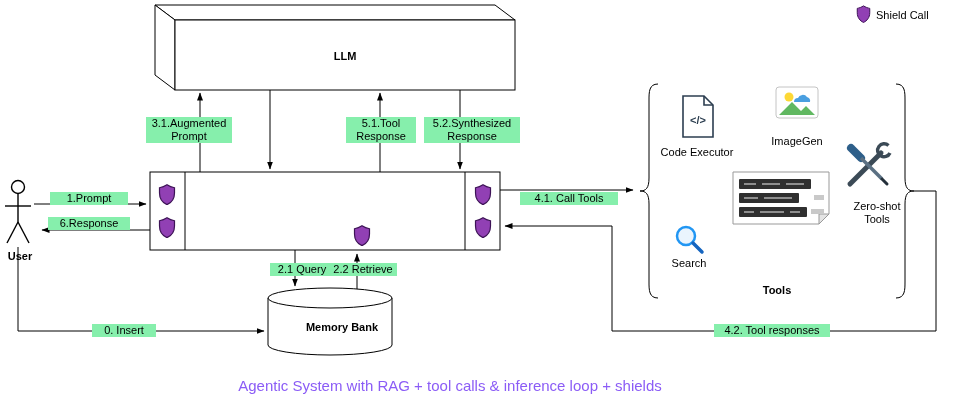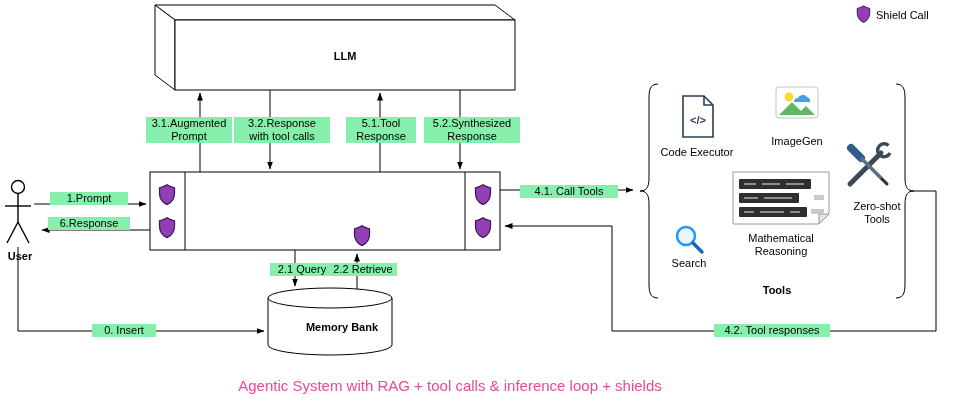--- a/index.html
+++ b/index.html
@@ -4,21 +4,21 @@
 <style>
   html,body{margin:0;padding:0;background:#fff;}
   #canvas{position:relative;width:970px;height:411px;background:#fff;overflow:hidden;
           font-family:"Liberation Sans",sans-serif;}
   #canvas svg{position:absolute;left:0;top:0;}
   .lbl{position:absolute;font-size:11px;color:#000;text-align:center;line-height:1.2;}
   .lbl span{display:block;}
   .bg{background:#86efac;padding:0 1px;}
   .b{font-weight:bold;}
   .left{text-align:left;}
-  .title{font-size:15px;color:#ec4899;}
+  .title{font-size:15px;color:#8b5cf6;}
 </style>
 </head>
 <body>
 
 <div id="canvas">
 
 <svg width="970" height="411" viewBox="0 0 970 411">
   <defs>
     <marker id="arr" markerWidth="9" markerHeight="8" refX="7.5" refY="3" orient="auto">
       <path d="M0,0 L8,3 L0,6 Z" fill="#000"></path>
@@ -134,46 +134,38 @@
 <div class="lbl b" style="left:737px;top:284px;width:80px">Tools</div>
 <div class="lbl left" style="left:876px;top:9px;width:72px">Shield Call</div>
 
 <div class="lbl bg" style="left:50px;top:192px;width:76px">1.Prompt</div>
 <div class="lbl bg" style="left:48px;top:217px;width:80px">6.Response</div>
 
 <div class="lbl bg" style="left:146px;top:117px;width:84px">
   <span>3.1.Augmented</span>
   <span>Prompt</span>
 </div>
-<div class="lbl bg" style="left:234px;top:117px;width:94px">
-  <span>3.2.Response</span>
-  <span>with tool calls</span>
-</div>
 <div class="lbl bg" style="left:346px;top:117px;width:68px">
   <span>5.1.Tool</span>
   <span>Response</span>
 </div>
 <div class="lbl bg" style="left:424px;top:117px;width:94px">
   <span>5.2.Synthesized</span>
   <span>Response</span>
 </div>
 
-<div class="lbl bg" style="left:520px;top:185px;width:96px">4.1. Call Tools</div>
+<div class="lbl bg" style="left:520px;top:192px;width:96px">4.1. Call Tools</div>
 <div class="lbl bg" style="left:714px;top:324px;width:114px">4.2. Tool responses</div>
 <div class="lbl bg" style="left:270px;top:263px;width:62px">2.1 Query</div>
 <div class="lbl bg" style="left:329px;top:263px;width:66px">2.2 Retrieve</div>
 <div class="lbl bg" style="left:92px;top:324px;width:62px">0. Insert</div>
 
 <div class="lbl" style="left:647px;top:146px;width:100px">Code Executor</div>
 <div class="lbl" style="left:757px;top:135px;width:80px">ImageGen</div>
 <div class="lbl" style="left:659px;top:257px;width:60px">Search</div>
-<div class="lbl" style="left:731px;top:232px;width:100px">
-  <span>Mathematical</span>
-  <span>Reasoning</span>
-</div>
 <div class="lbl" style="left:837px;top:200px;width:80px">
   <span>Zero-shot</span>
   <span>Tools</span>
 </div>
 
 <div class="lbl title" style="left:135px;top:377px;width:630px">Agentic System with RAG + tool calls &amp; inference loop + shields</div>
 
 </div>
 
 </body></html>

